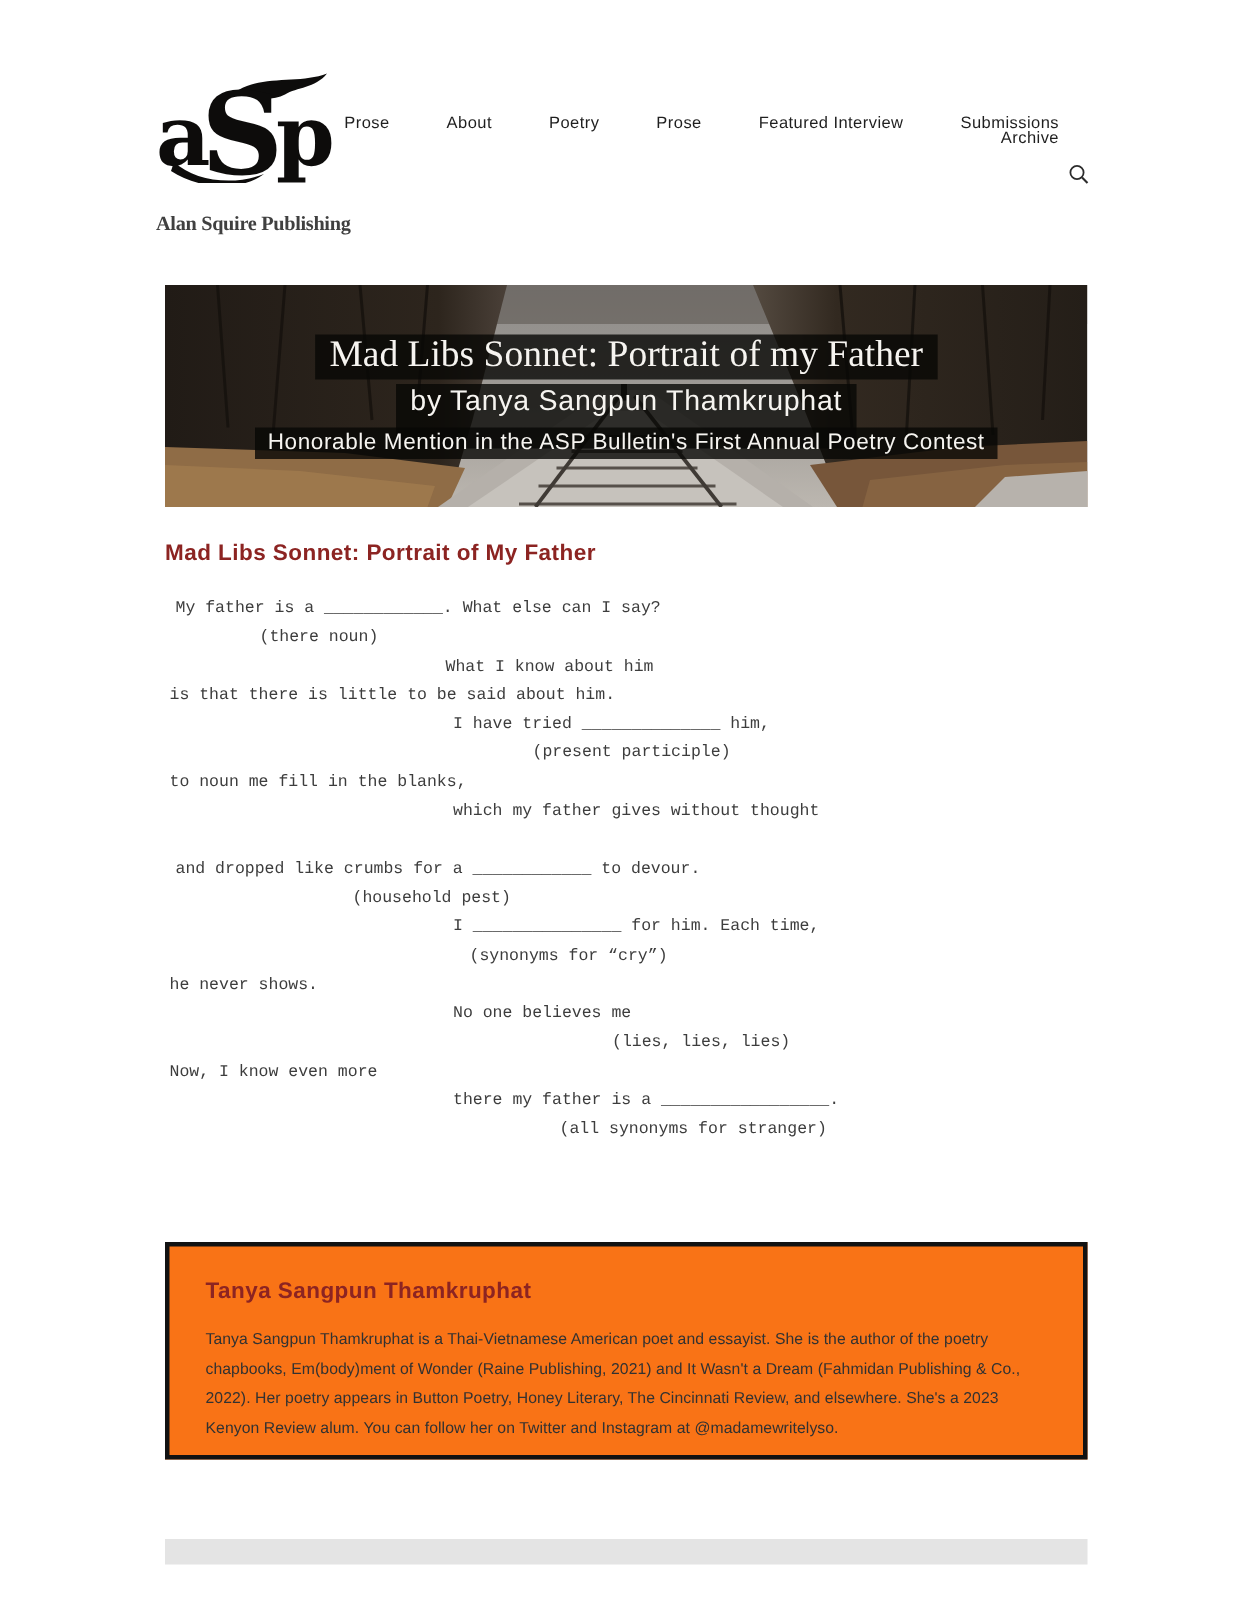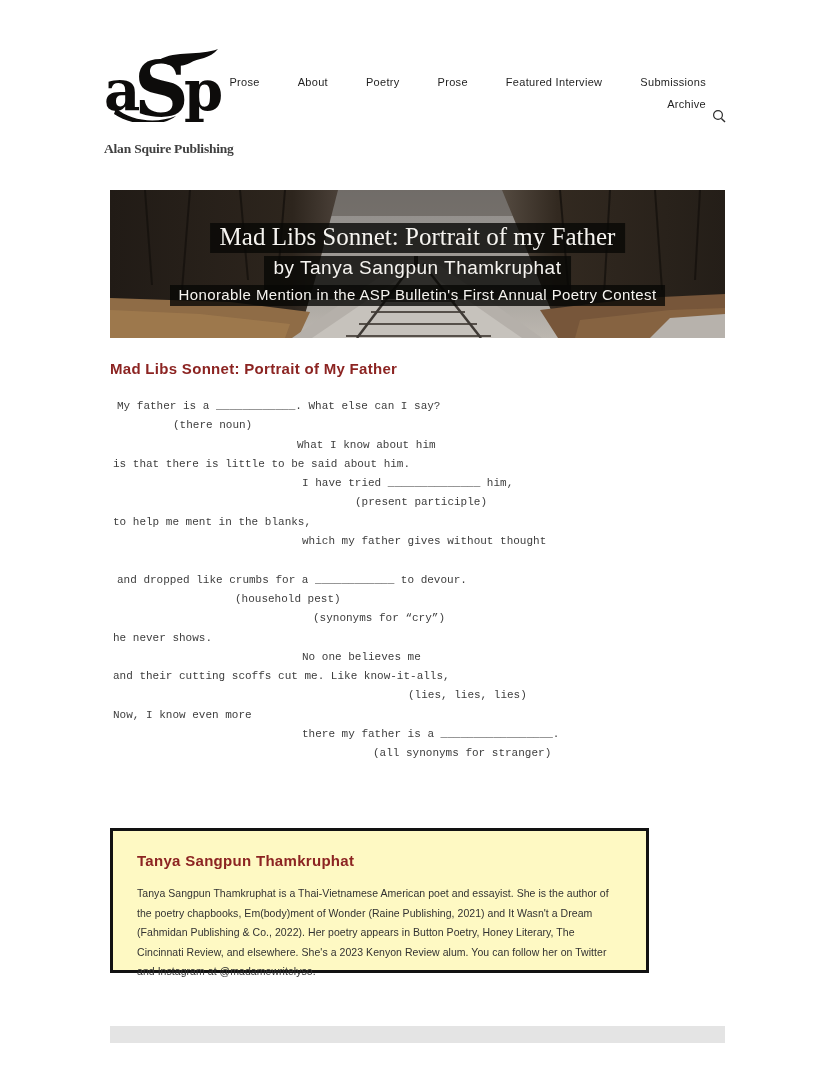--- a/index.html
+++ b/index.html
@@ -5,39 +5,39 @@
   * { margin:0; padding:0; box-sizing:border-box; }
   html,body { width:835px; height:1080px; background:#ffffff; font-family:"Liberation Sans", sans-serif; }
   #page { position:relative; width:835px; height:1080px; background:#fff; overflow:hidden; }
 
   
   .logo-wrap { position:absolute; left:104px; top:46px; width:130px; cursor:pointer; }
   .logo-mark { display:block; width:122px; height:76px; }
   .logo-name { display:block; margin-top:19px; font-family:"Liberation Serif", serif; font-weight:bold; font-size:13.5px; letter-spacing:-0.2px; color:#404040; white-space:nowrap; }
 
   .nav-row1 { position:absolute; top:76px; right:129px; display:flex; gap:38px; }
-  .nav-row2 { position:absolute; top:94px; right:129px; }
+  .nav-row2 { position:absolute; top:82px; right:129px; }
   .nav-item { font-size:11px; color:#1f1f1f; letter-spacing:0.3px; white-space:nowrap; cursor:pointer; }
   .search-btn { position:absolute; top:109px; right:108px; width:15px; height:15px; cursor:pointer; }
 
   
   .hero { position:absolute; left:110px; top:190px; width:615px; height:148px; overflow:hidden; }
   .hero svg { position:absolute; left:0; top:0; }
   .hero-line { position:absolute; left:50%; transform:translateX(-50%); white-space:nowrap; color:#f6f4f0; background:rgba(8,7,5,0.8); }
   .hero-line1 { top:33px; font-family:"Liberation Serif", serif; font-size:25px; padding:0 10px 2px 10px; }
   .hero-line2 { top:66px; font-size:19px; letter-spacing:0.5px; padding:1px 10px 20px 10px; }
   .hero-line3 { top:95px; font-size:15px; letter-spacing:0.4px; padding:1px 9px 3px 9px; }
 
   
   .article-heading { position:absolute; left:110px; top:360px; font-size:15px; font-weight:bold; letter-spacing:0.3px; color:#8c2422; }
   .poem { position:absolute; left:110px; top:397px; width:640px; font-size:11px; line-height:19.3px; color:#3d3d3d; }
   .pl { min-height:19.3px; white-space:nowrap;font-family:Liberation Mono, monospace; }
 
   
-  .bio-box { position:absolute; left:110px; top:828px; width:539px; height:145px; background:#fef9c3; border:3px solid #121212; }
+  .bio-box { position:absolute; left:110px; top:828px; width:615px; height:145px; background:#f97316; border:3px solid #121212; }
   .bio-name { margin:21px 0 0 24px; font-size:15px; font-weight:bold; letter-spacing:0.3px; color:#8c2422; }
   .bio-text { margin:15px 24px 0 24px; font-size:10.5px; line-height:19.5px; color:#323232; letter-spacing:0.05px; }
 
   
   .footer-bar { position:absolute; left:110px; top:1026px; width:615px; height:17px; background:#e4e4e4; }
 </style>
 </head>
 <body>
 
 <div id="page">
@@ -129,29 +129,29 @@
 
   <h1 class="article-heading">Mad Libs Sonnet: Portrait of My Father</h1>
 
   <div class="poem">
     <div class="pl" style="margin-left:7px">My father is a ____________. What else can I say?</div>
     <div class="pl" style="margin-left:63px">(there noun)</div>
     <div class="pl" style="margin-left:187px">What I know about him</div>
     <div class="pl" style="margin-left:3px">is that there is little to be said about him.</div>
     <div class="pl" style="margin-left:192px">I have tried ______________ him,</div>
     <div class="pl" style="margin-left:245px">(present participle)</div>
-    <div class="pl" style="margin-left:3px">to help me ment in the blanks,</div>
+    <div class="pl" style="margin-left:3px">to noun me fill in the blanks,</div>
     <div class="pl" style="margin-left:192px">which my father gives without thought</div>
     <div class="pl"></div>
     <div class="pl" style="margin-left:7px">and dropped like crumbs for a ____________ to devour.</div>
     <div class="pl" style="margin-left:125px">(household pest)</div>
+    <div class="pl" style="margin-left:192px">I _______________ for him. Each time,</div>
     <div class="pl" style="margin-left:203px">(synonyms for “cry”)</div>
     <div class="pl" style="margin-left:3px">he never shows.</div>
     <div class="pl" style="margin-left:192px">No one believes me</div>
-    <div class="pl" style="margin-left:3px">and their cutting scoffs cut me. Like know-it-alls,</div>
     <div class="pl" style="margin-left:298px">(lies, lies, lies)</div>
     <div class="pl" style="margin-left:3px">Now, I know even more</div>
     <div class="pl" style="margin-left:192px">there my father is a _________________.</div>
     <div class="pl" style="margin-left:263px">(all synonyms for stranger)</div>
   </div>
 
   <div class="bio-box">
     <div class="bio-name">Tanya Sangpun Thamkruphat</div>
     <p class="bio-text">Tanya Sangpun Thamkruphat is a Thai-Vietnamese American poet and essayist. She is the author of the poetry chapbooks, Em(body)ment of Wonder (Raine Publishing, 2021) and It Wasn't a Dream (Fahmidan Publishing &amp; Co., 2022). Her poetry appears in Button Poetry, Honey Literary, The Cincinnati Review, and elsewhere. She's a 2023 Kenyon Review alum. You can follow her on Twitter and Instagram at @madamewritelyso.</p>
   </div>

